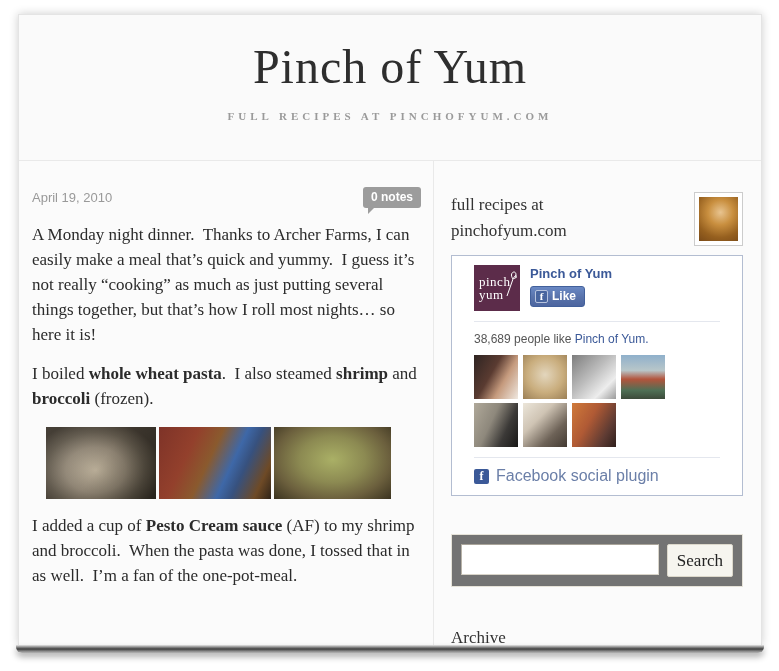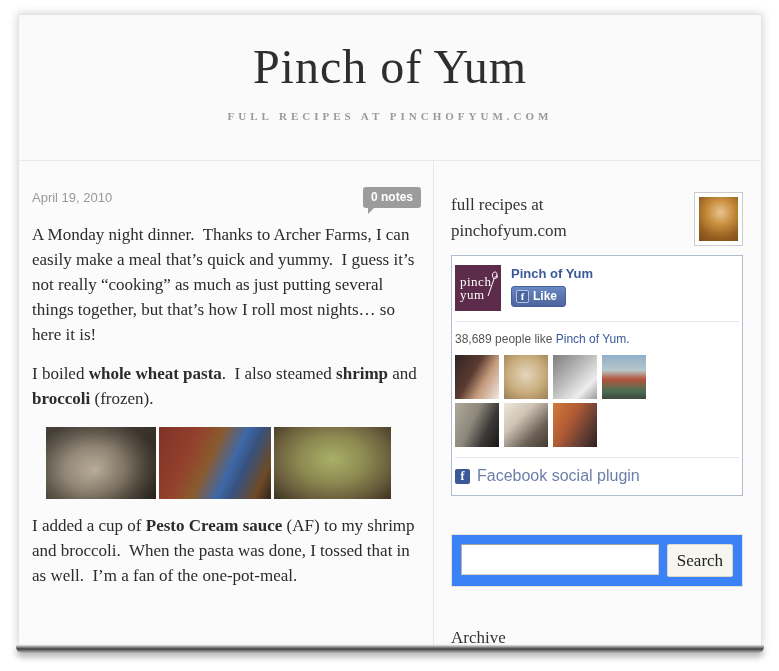--- a/index.html
+++ b/index.html
@@ -47,21 +47,21 @@
   .photo-2 { width:112px; background:linear-gradient(115deg,#7e3328 0%,#93402c 28%,#8a5a2e 45%,#3e68a8 62%,#37517e 72%,#6e4a26 88%,#2f2419 100%); }
   .photo-3 { width:117px; background:radial-gradient(ellipse 70% 80% at 50% 45%, #aab066 0%, #8c8a52 40%, #6b5f3d 70%, #3a321f 100%); }
 
   
   .intro-row { display:flex; justify-content:space-between; margin-top:31px; }
   .intro-text { font-size:17px; line-height:26px; color:#333333; white-space:pre-line; }
   .avatar-frame { width:49px; height:54px; background:#ffffff; border:1px solid #cccccc; padding:4px; }
   .avatar-img { width:100%; height:100%;
       background:radial-gradient(circle at 55% 35%, #e8c490 0%, #c98f3f 35%, #96601f 70%, #7a4a18 100%); }
 
-  .fb-box { margin-top:9px; background:#ffffff; border:1px solid #b3bdd1; padding:9px 3px 10px; }
+  .fb-box { margin-top:9px; background:#ffffff; border:1px solid #b3bdd1; padding:9px 22px 10px; }
   .fb-head { display:flex; }
   .fb-logo { width:46px; height:46px; background:#5c2c4a; color:#ffffff; position:relative;
              font-size:13px; line-height:13px; letter-spacing:0.5px;
              display:flex; flex-direction:column; justify-content:center; padding-left:5px; }
   .fb-logo svg { position:absolute; right:3px; top:6px; }
   .fb-head-right { margin-left:10px; padding-top:1px; }
   .fb-page-name { font-family:"Liberation Sans",sans-serif; font-size:13px; font-weight:bold;
              color:#3b5998; text-decoration:none; display:block; }
   .like-btn { margin-top:5px; display:inline-flex; align-items:center; gap:4px;
              background:linear-gradient(180deg,#6988c4 0%,#5872aa 55%,#4d66a0 100%);
@@ -85,21 +85,21 @@
   .f8 { background:linear-gradient(140deg,#dfe5ea 0%,#b8c4cd 40%,#8fa0ac 70%,#masked 0),
                    linear-gradient(140deg,#e8edf1 0%,#b8c4cd 45%,#7d8f9c 100%); }
   .fb-footer { border-top:1px solid #e4e7ee; margin-top:10px; padding-top:9px;
              display:flex; align-items:center; gap:7px; }
   .fb-footer-f { width:15px; height:15px; background:#3b5998; border-radius:2px; color:#ffffff;
              font-family:"Liberation Serif",serif; font-weight:bold; font-size:12px;
              line-height:14px; text-align:center; }
   .fb-footer-label { font-family:"Liberation Sans",sans-serif; font-size:16px; color:#6b7fa8;
              text-decoration:none; }
 
-  .search-wrap { margin-top:38px; border:1px solid #e6e3d9; background:#3b82f6;
+  .search-wrap { margin-top:38px; border:1px solid #e6e3d9; background:#737373;
              padding:9px; display:flex; gap:8px; }
   .search-input { flex:1; height:31px; border:1px solid; border-color:#a9a49a #d8d4c9 #d8d4c9 #b8b3a8;
              background:#ffffff; font-family:"Liberation Serif",serif; font-size:15px; padding:0 6px; }
   .search-btn { width:66px; height:33px; background:#f6f5ef; border:1px solid #dcd8cb; border-radius:2px;
              font-family:"Liberation Serif",serif; font-size:17px; color:#222222; cursor:pointer; }
 
   .side-links { margin-top:40px; }
   .side-links a { display:table; font-size:17px; line-height:22px; color:#333333;
              text-decoration:none; border-bottom:1px dotted #999999; }
 </style>

